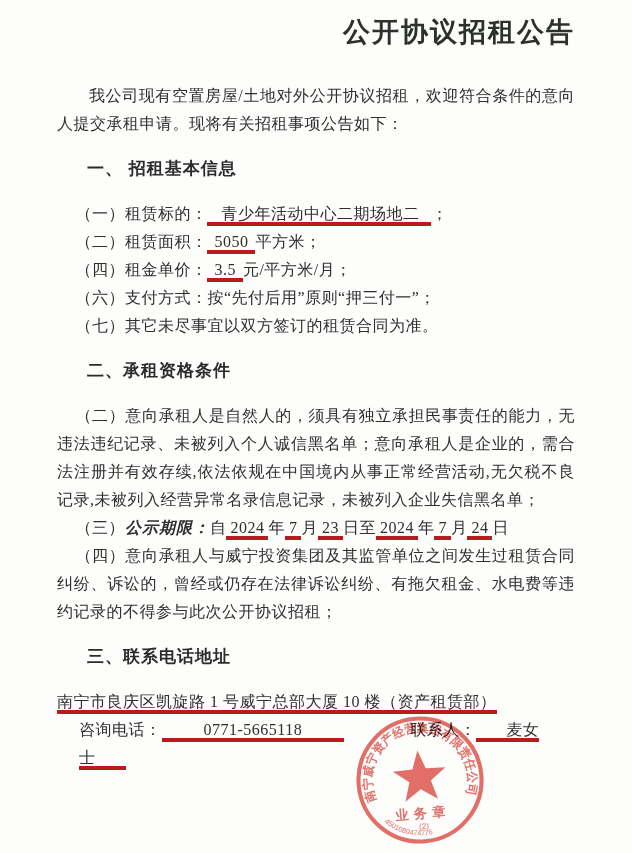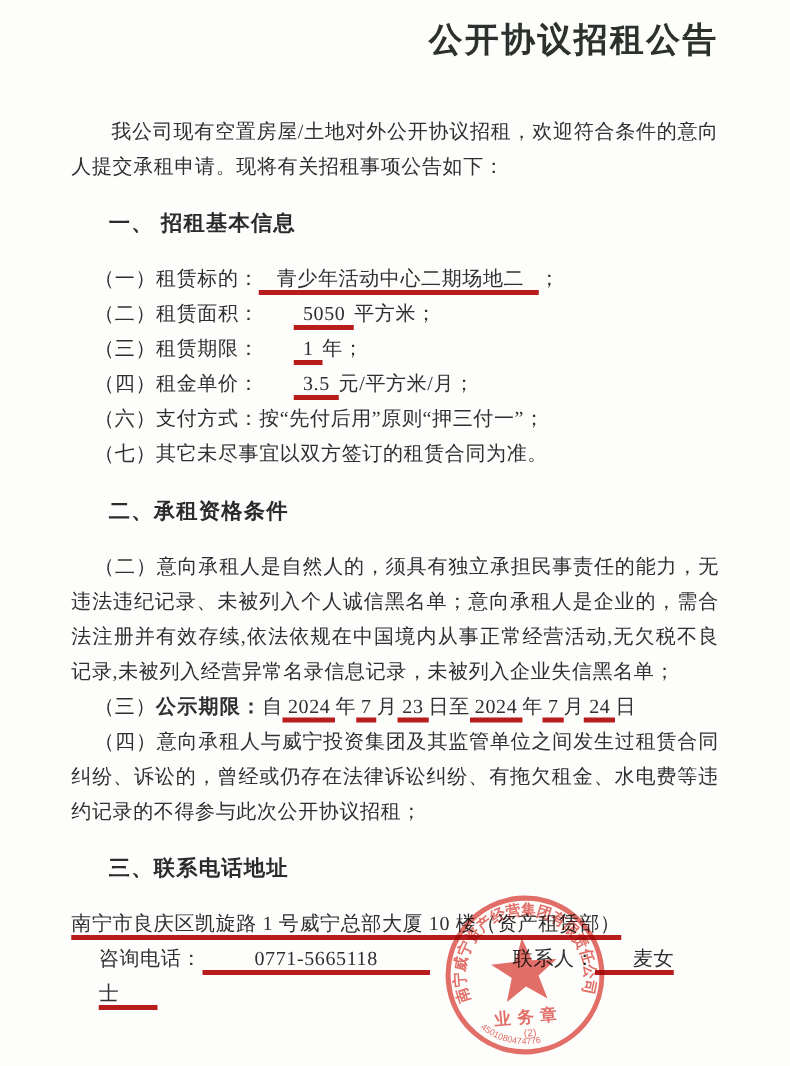--- a/index.html
+++ b/index.html
@@ -22,39 +22,39 @@
     text-align:right;
     font-family:"Liberation Sans","DejaVu Sans",sans-serif;
     font-weight:bold;
     font-size:27px;
     letter-spacing:2px;
     color:#2c312d;
   }
 
   .line, .para { margin:0; line-height:28px; font-size:16px; letter-spacing:0.5px; }
   .para { text-align:justify; }
-  .intro { margin-top:42px; text-indent:2em; }
+  .intro { margin-top:32px; text-indent:2em; }
   .item  { text-indent:1.15em; }
 
   .heading {
     font-family:"Liberation Sans","DejaVu Sans",sans-serif;
     font-weight:bold;
     font-size:17px;
     letter-spacing:1px;
     margin-left:30px;
     line-height:28px;
     color:#2b2b2b;
   }
   .bold { font-weight:bold;
     font-family:"Liberation Sans","DejaVu Sans",sans-serif;
-    letter-spacing:1px; }
+    letter-spacing:1px;font-style:italic; }
 
   .u { border-bottom:4px solid #b91c1c; }
   .pad-subject { padding:0 12px 0 14px; }
-  .pad-num     { padding:0 7px;margin-left:28px; }
+  .pad-num     { padding:0 7px; }
   .pad-scope   { padding:0 20px 0 12px; }
   .pad-date    { padding:0 4px; }
   .pad-phone   { padding:0 42px; }
   .pad-contact { padding:0 30px; }
 
   .address { }
   .contact-line { margin-left:22px; }
   .contact-gap { display:inline-block; width:66px; }
 
   .seal {
@@ -75,21 +75,20 @@
     <h1 class="title">公开协议招租公告</h1>
 
     <p class="para intro">我公司现有空置房屋/土地对外公开协议招租，欢迎符合条件的意向人提交承租申请。现将有关招租事项公告如下：</p>
 
     <p class="heading">一、 招租基本信息</p>
 
     <p class="line item"><span>（一）租赁标的：</span><span class="u pad-subject">青少年活动中心二期场地二</span><span>；</span></p>
 
     <p class="line item"><span>（二）租赁面积：</span><span class="u pad-num">5050</span><span>平方米；</span></p>
 
-    <p class="line item"><span>（三）租赁期限：</span><span class="u pad-num">1</span><span>年；</span></p>
 
     <p class="line item"><span>（四）租金单价：</span><span class="u pad-num">3.5</span><span>元/平方米/月；</span></p>
 
 
     <p class="line item">（六）支付方式：按“先付后用”原则“押三付一”；</p>
 
     <p class="line item">（七）其它未尽事宜以双方签订的租赁合同为准。</p>
 
     <p class="heading">二、承租资格条件</p>
 

